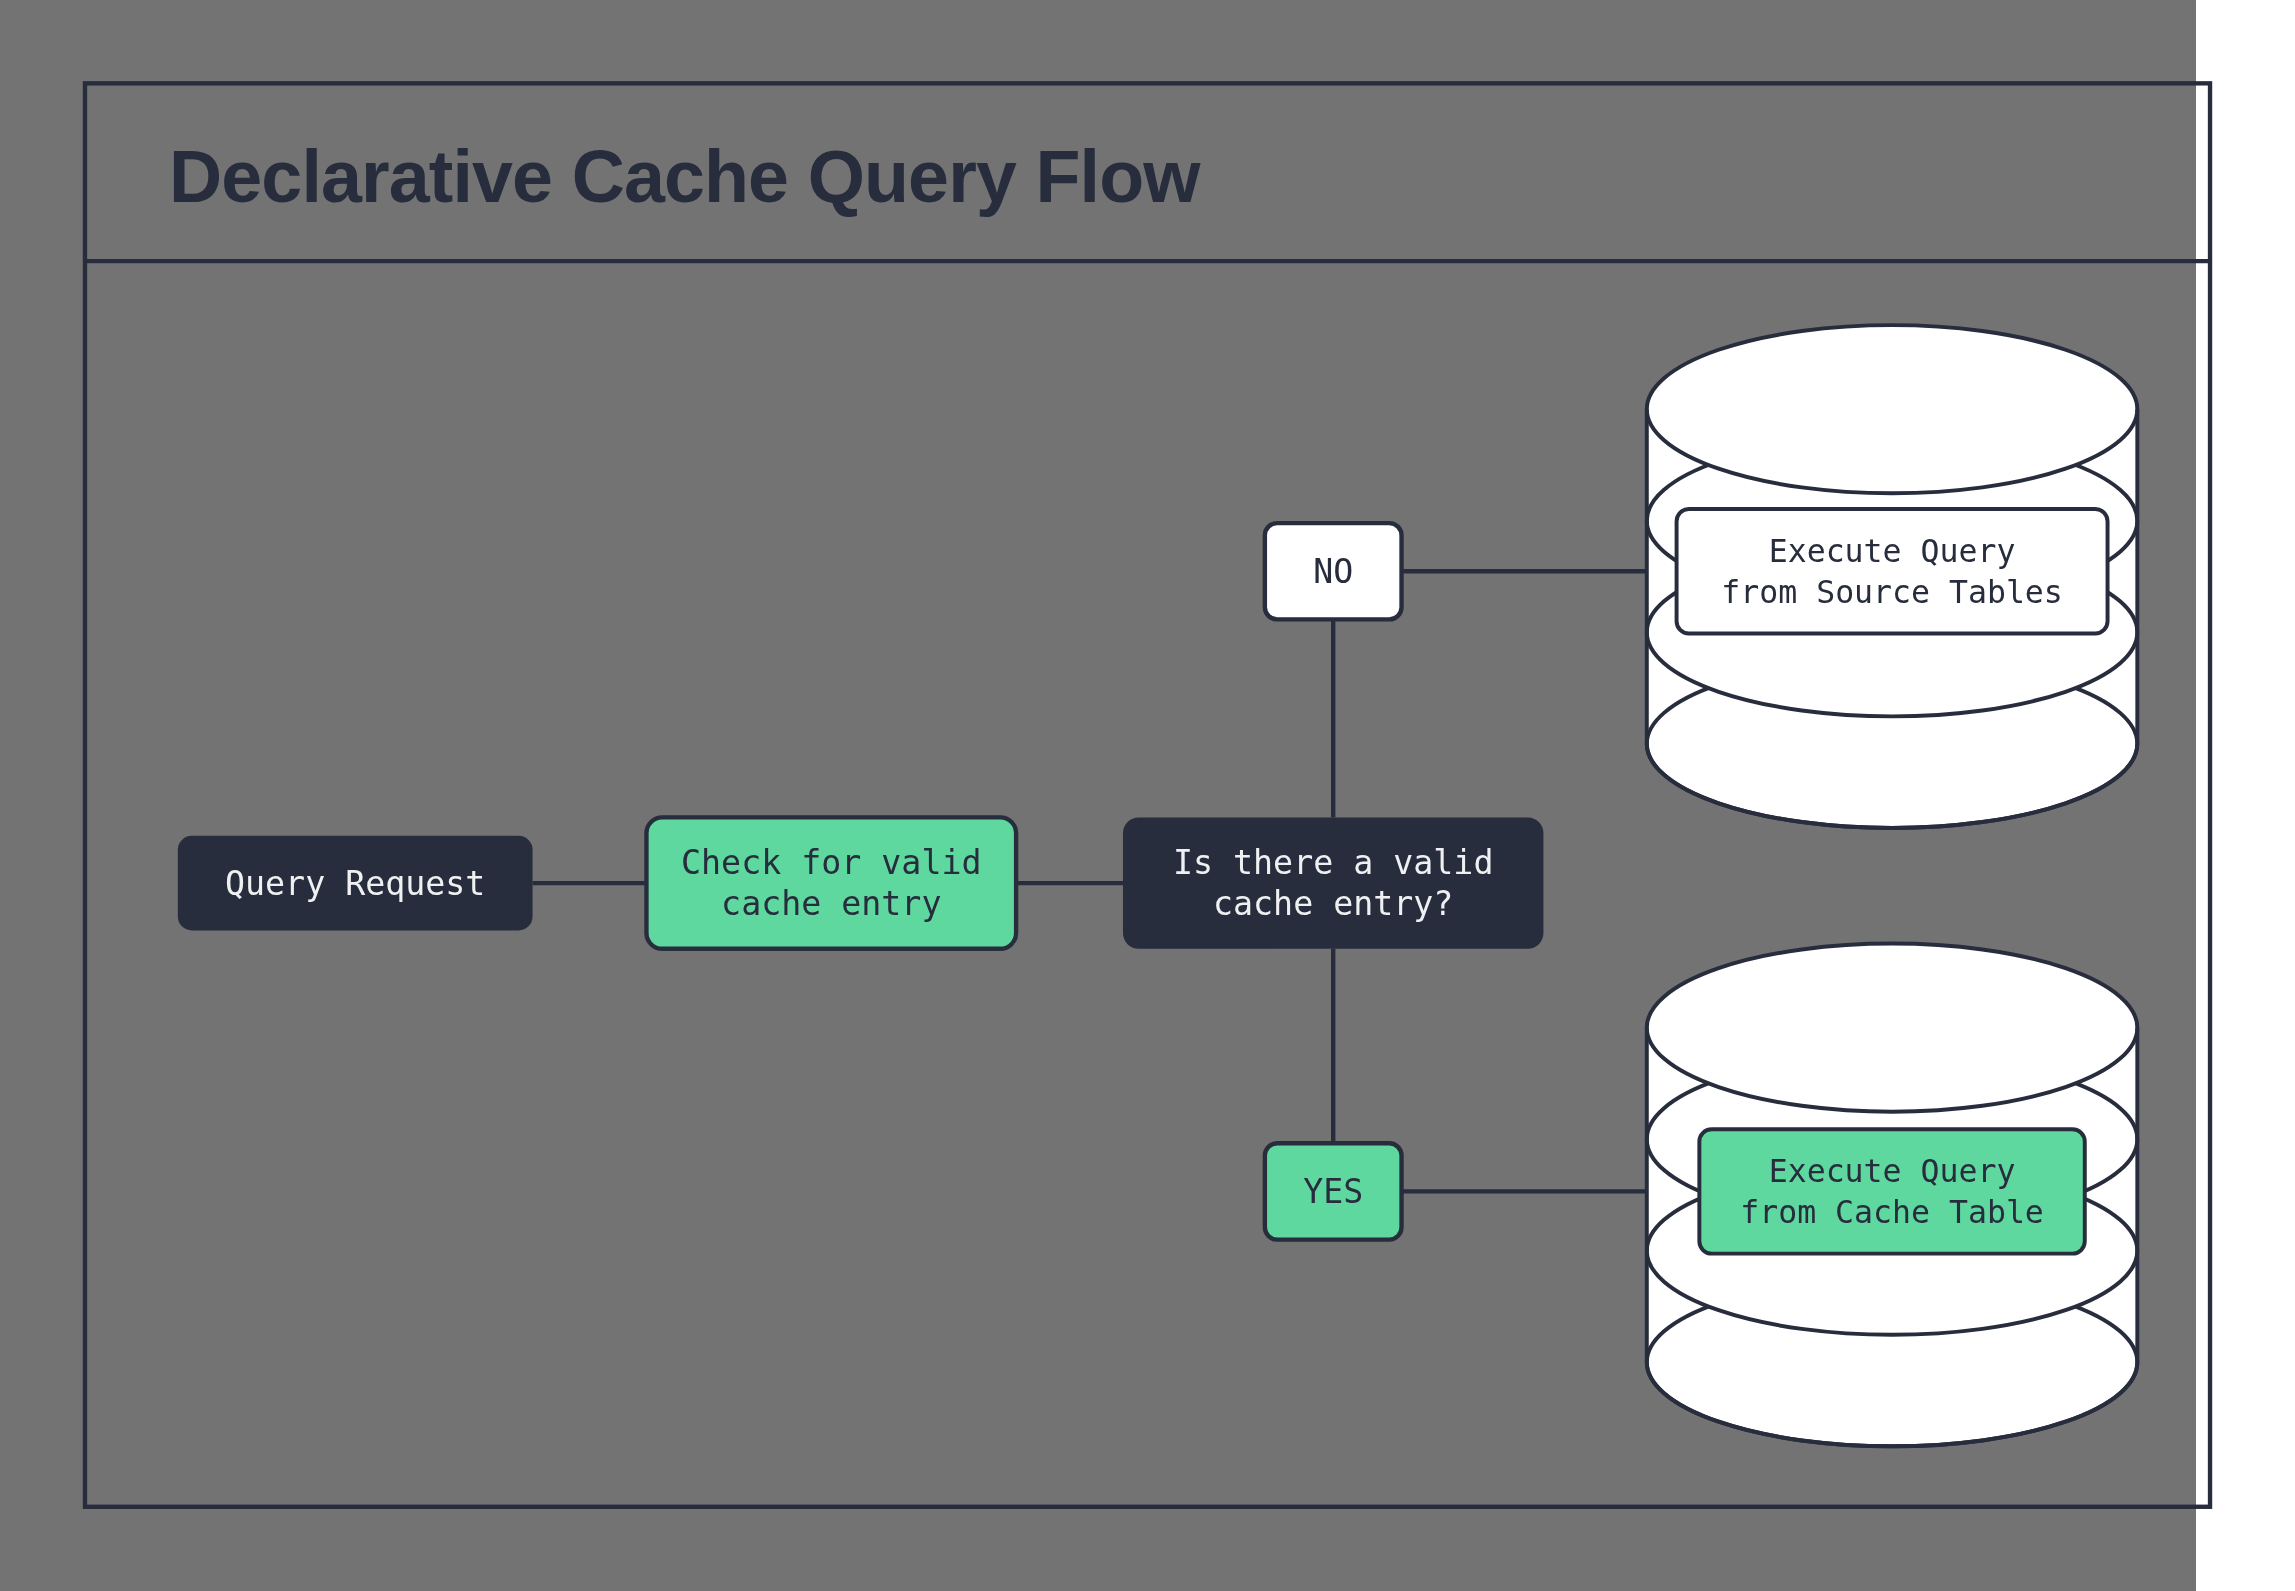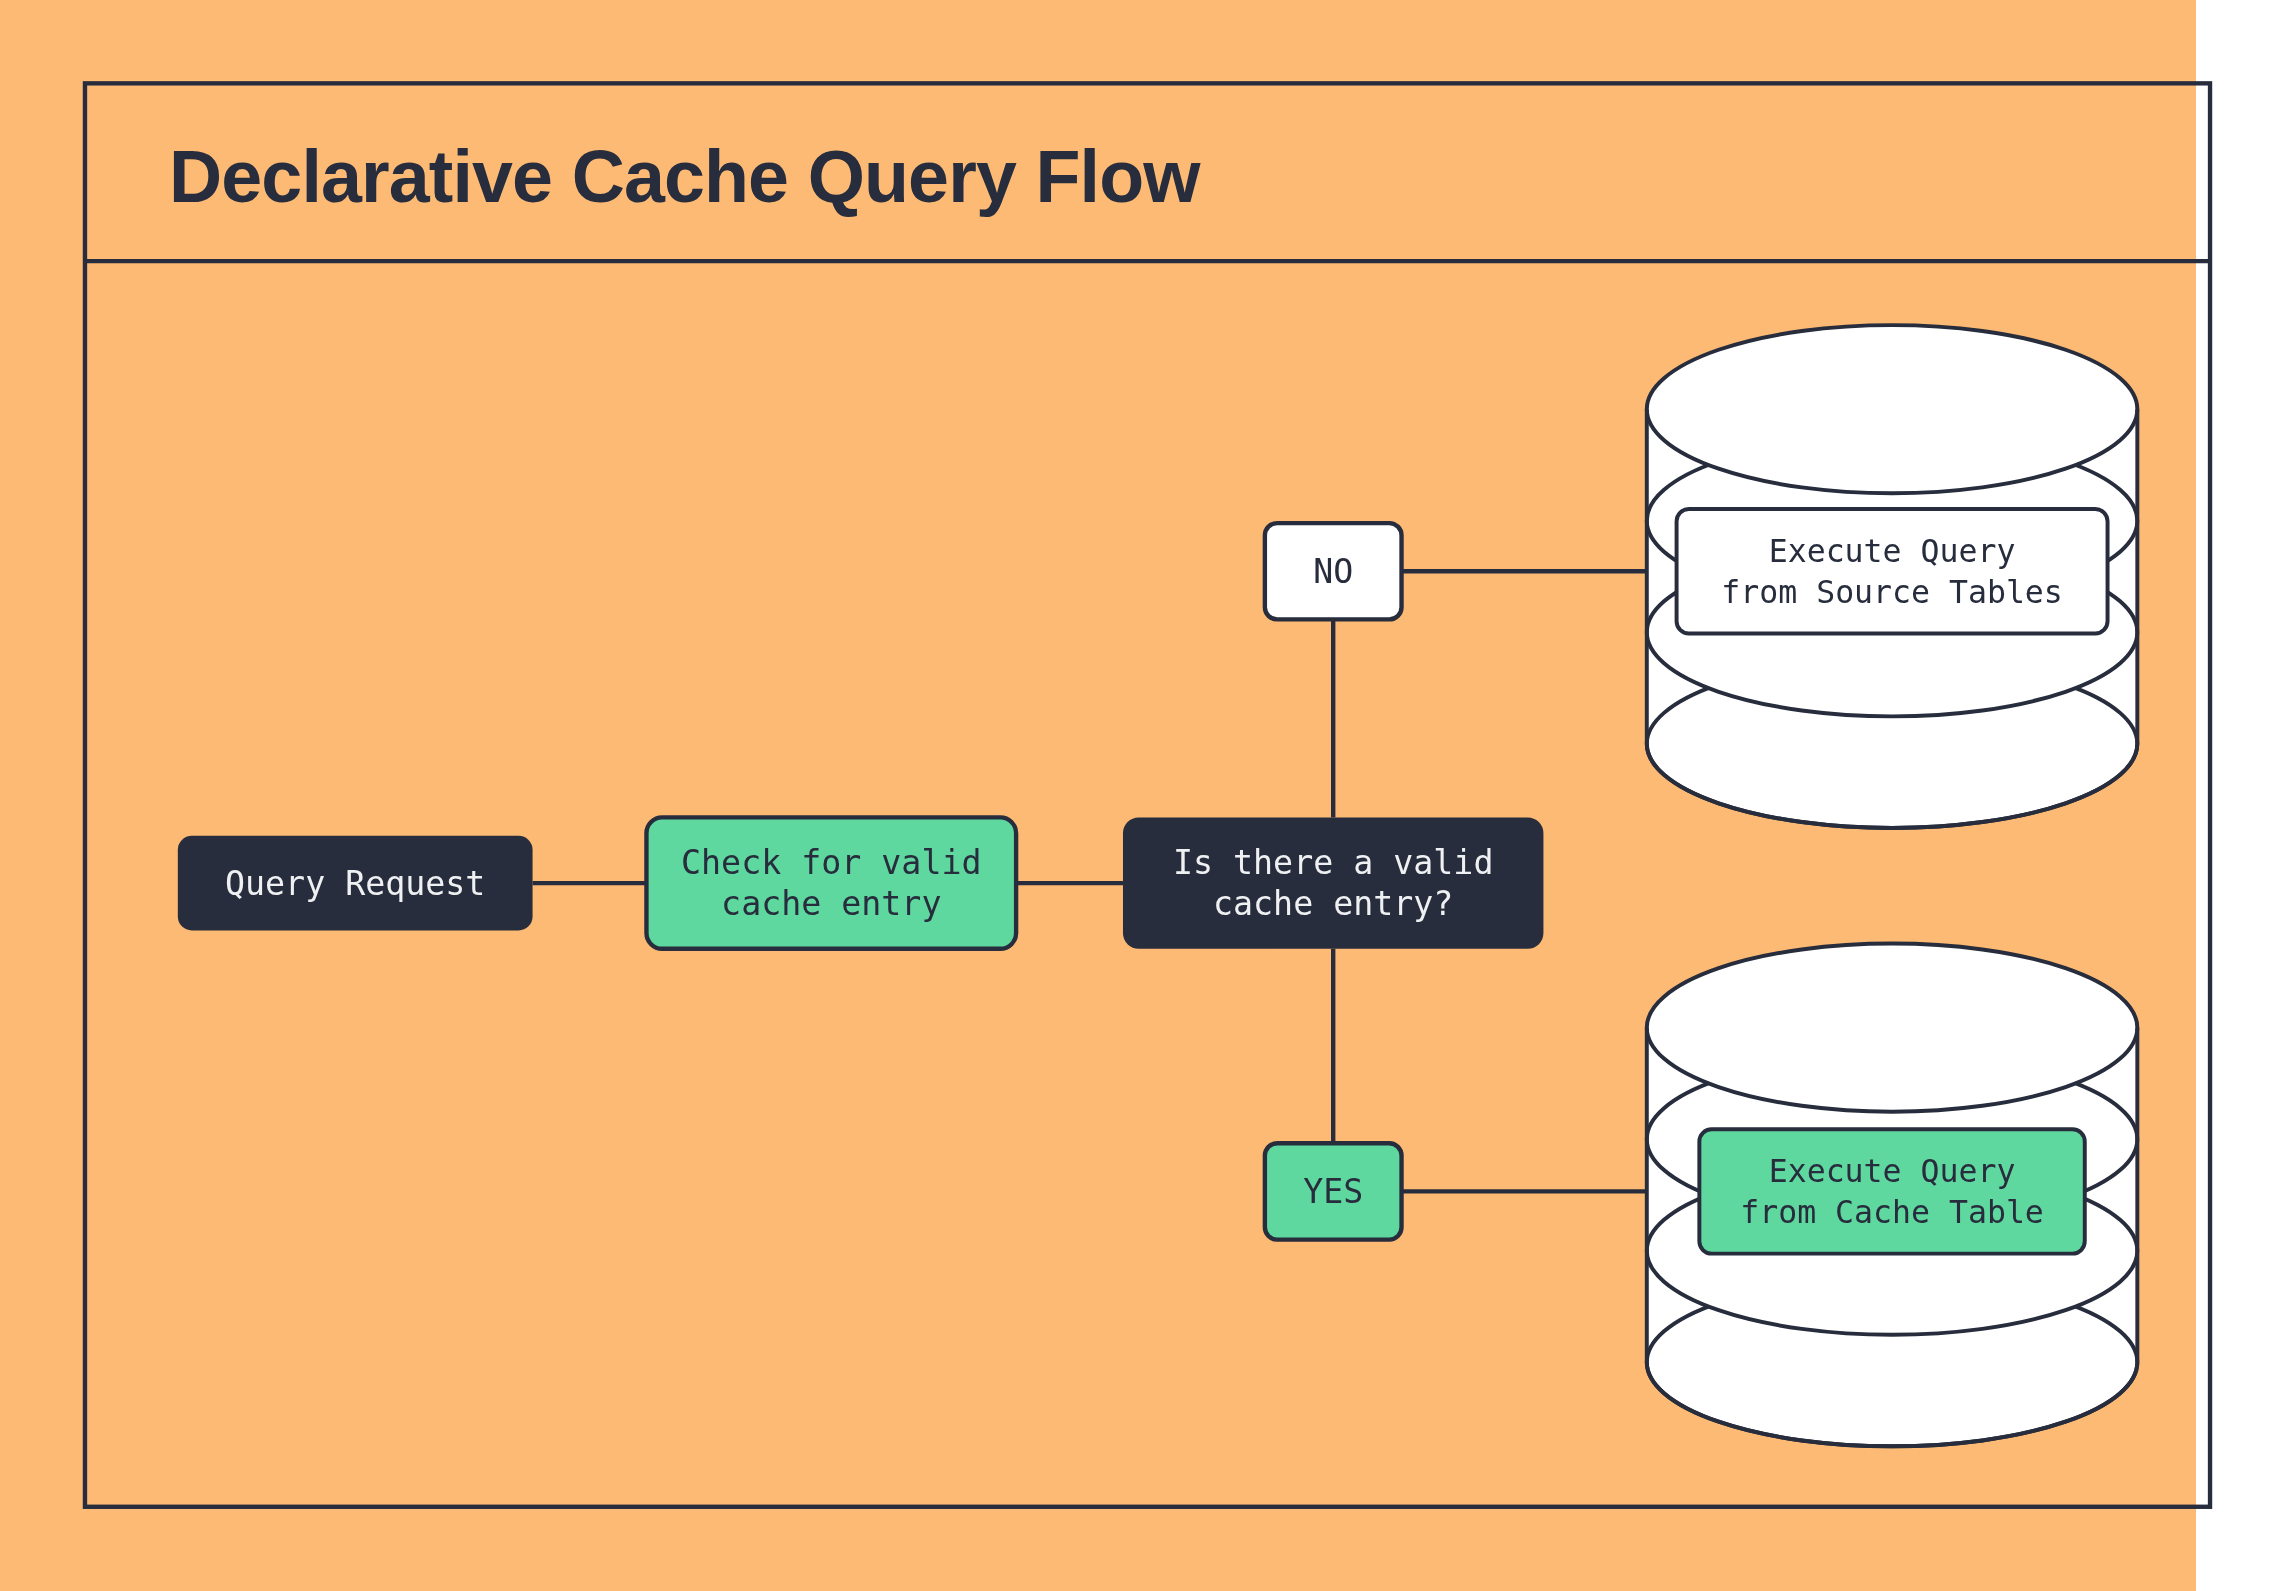--- a/index.html
+++ b/index.html
@@ -7,21 +7,21 @@
     padding: 0;
     background: #ffffff;
     width: 2295px;
     height: 1591px;
     font-family: "Liberation Sans", sans-serif;
   }
   .canvas {
     position: relative;
     width: 2196px;
     height: 1591px;
-    background: #fdba74;
+    background: #737373;
   }
   svg { display: block; }
 
   
   .stroke      { stroke: #272D3C; }
   .sw-frame    { stroke-width: 5; }
   .sw-line     { stroke-width: 5; }
   .sw-box      { stroke-width: 5; }
   .sw-cyl      { stroke-width: 4.5; }
   .f-none      { fill: none; }

